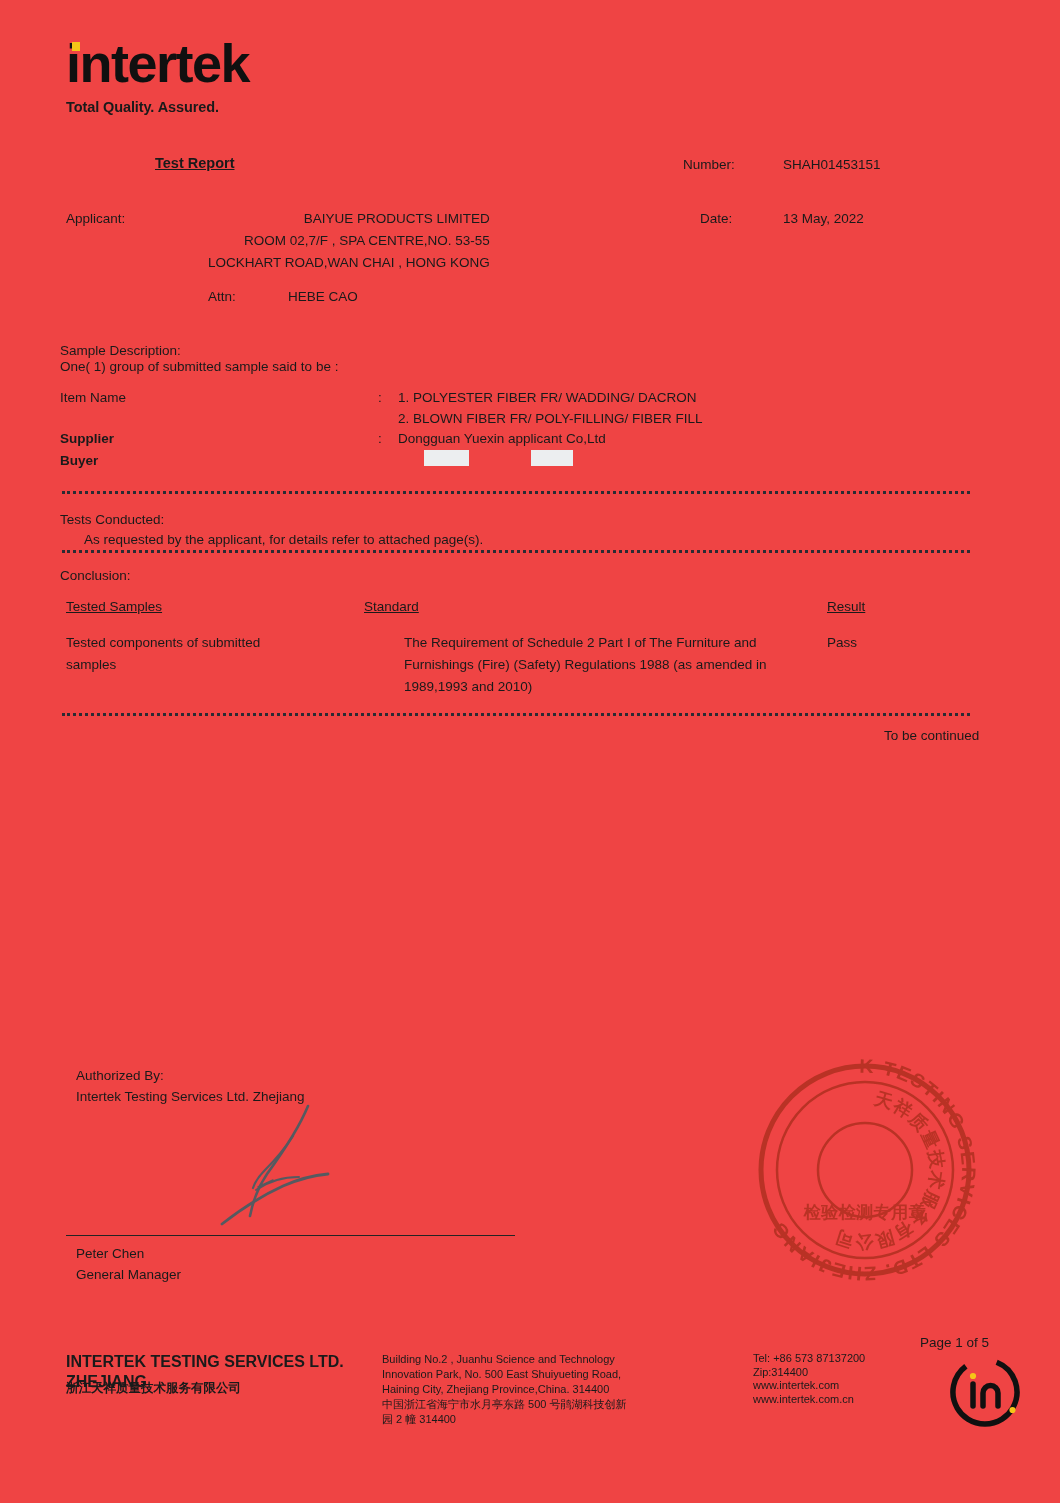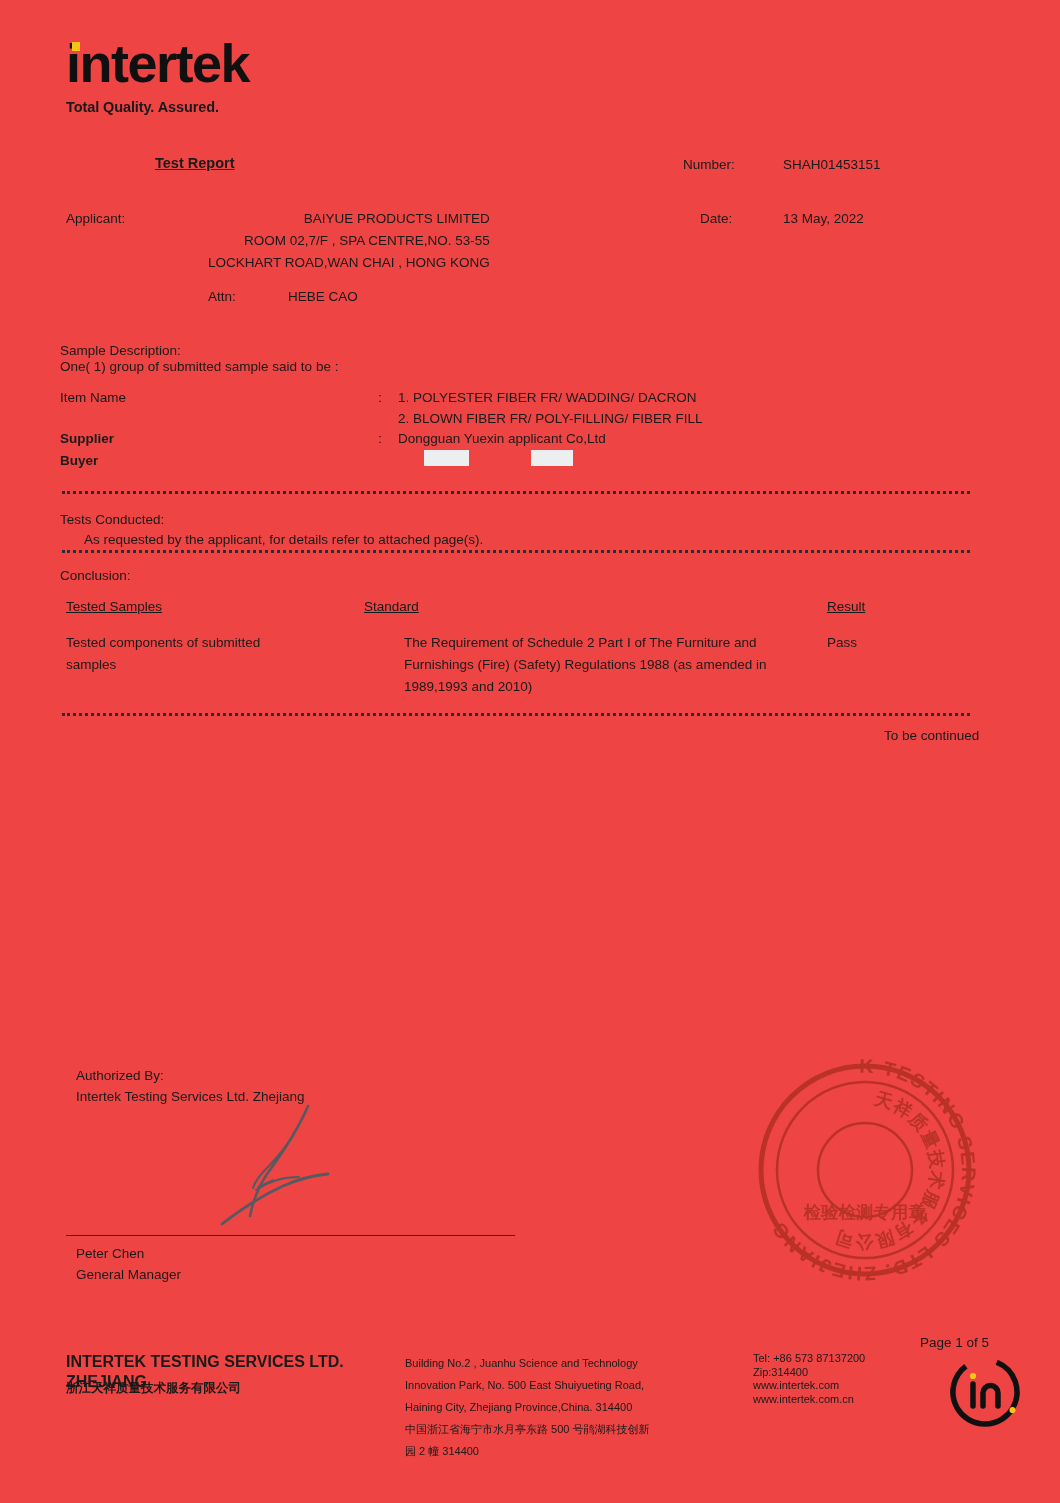--- a/index.html
+++ b/index.html
@@ -189,24 +189,24 @@
     font-weight: bold;
   }
   .footer-left-cn {
     left: 66px;
     top: 1381px;
     font-size: 12.5px;
     line-height: 15px;
     font-weight: bold;
   }
   .footer-address {
-    left: 405px;
+    left: 382px;
     top: 1352px;
     font-size: 11px;
-    line-height: 22px;
+    line-height: 15px;
   }
   .footer-contact {
     left: 753px;
     top: 1352px;
     font-size: 11px;
     line-height: 13.5px;
   }
 </style>
 </head>
 <body>

